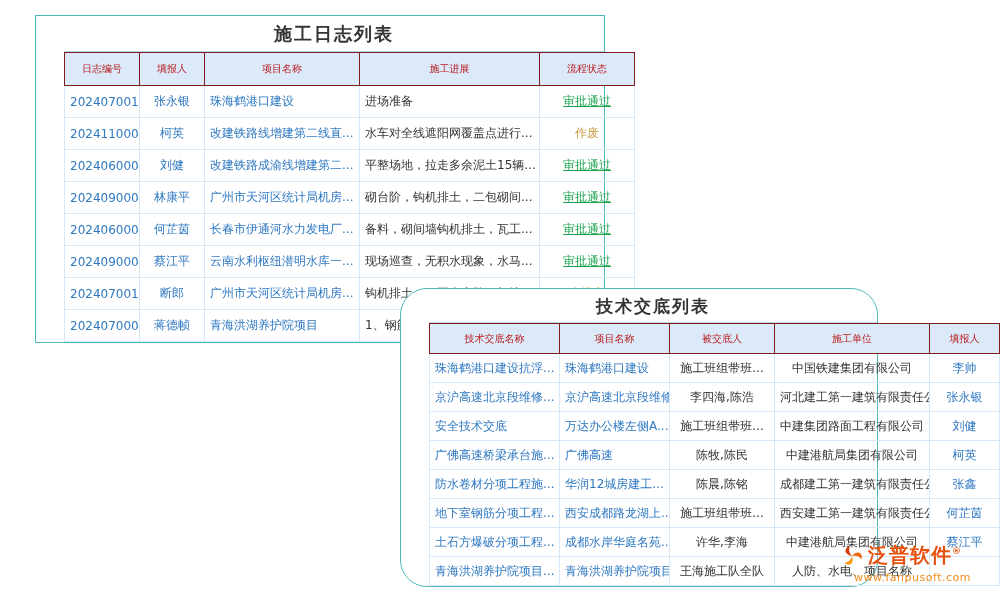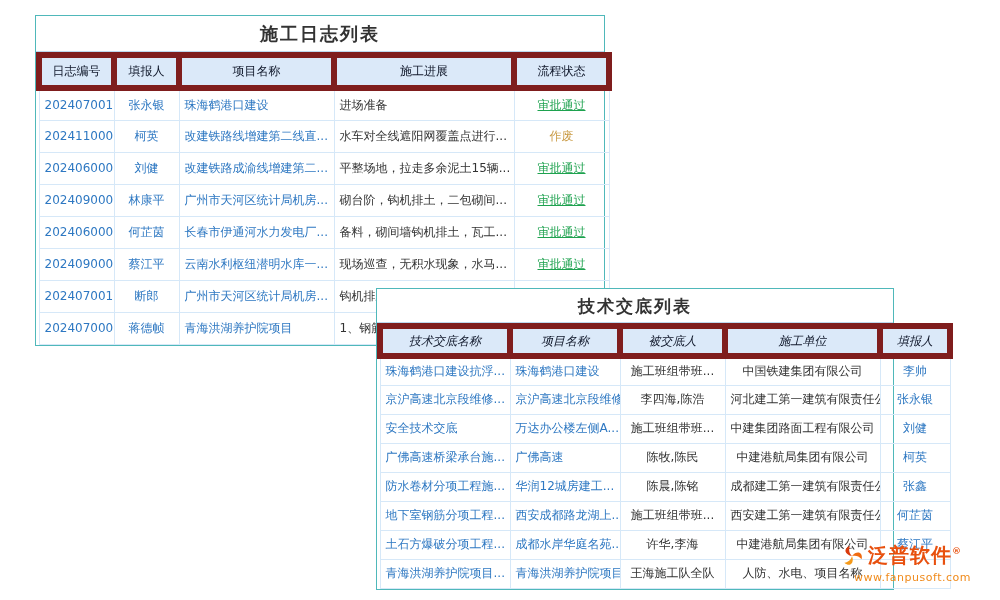--- a/index.html
+++ b/index.html
@@ -7,54 +7,55 @@
   body {
     position:relative;
     background:#ffffff;
     font-family:"DejaVu Sans","Liberation Sans",sans-serif;
     overflow:hidden;
   }
   .panel {
     position:absolute;
     background:#ffffff;
     border:1px solid #4fb8ba;
+    padding-left:28px;
   }
   #log-panel { left:35px; top:15px; width:570px; z-index:1; }
-  #disclosure-panel { left:376px; top:288px; width:518px; z-index:2; }
+  #disclosure-panel { left:400px; top:288px; width:478px; z-index:2;border-radius:27px; }
   .panel-title {
     text-align:center;
     font-weight:bold;
     color:#333333;
     letter-spacing:2px;
     border-bottom:1px solid #bcd8ee;
   }
   #log-panel .panel-title { height:36px; line-height:36px; font-size:18px; }
   #disclosure-panel .panel-title { height:34px; line-height:34px; font-size:17px; }
   table { width:100%; border-collapse:collapse; table-layout:fixed; }
   th {
     background:#dbe9f9;
-    color:#0f172a;
+    color:#b91c1c;
     font-weight:normal;
-    font-size:12px;
-    border:6px solid #7f1d1d;
+    font-size:10px;
+    border:1px solid #7f1d1d;
     white-space:nowrap;
     overflow:hidden;
   }
   td {
     font-size:12px;
     border:1px solid #d6e8f8;
     text-align:center;
     padding:0 5px;
     white-space:nowrap;
     overflow:hidden;
     color:#333333;
   }
   #log-panel th { height:33px; }
   #log-panel td { height:32px; }
-  #disclosure-panel th { height:30px;font-style:italic; }
+  #disclosure-panel th { height:30px; }
   #disclosure-panel td { height:29px; }
   td.link { color:#2e78c2; cursor:pointer; }
   td.left { text-align:left; }
   td.dark { color:#333333; }
   td.status-approved { color:#1ea24f; text-decoration:underline; cursor:pointer; }
   td.status-void { color:#c99a43; }
   td.status-unsubmitted { color:#e0932e; text-decoration:underline; cursor:pointer; }
   #watermark {
     position:absolute;
     left:840px; top:542px;

